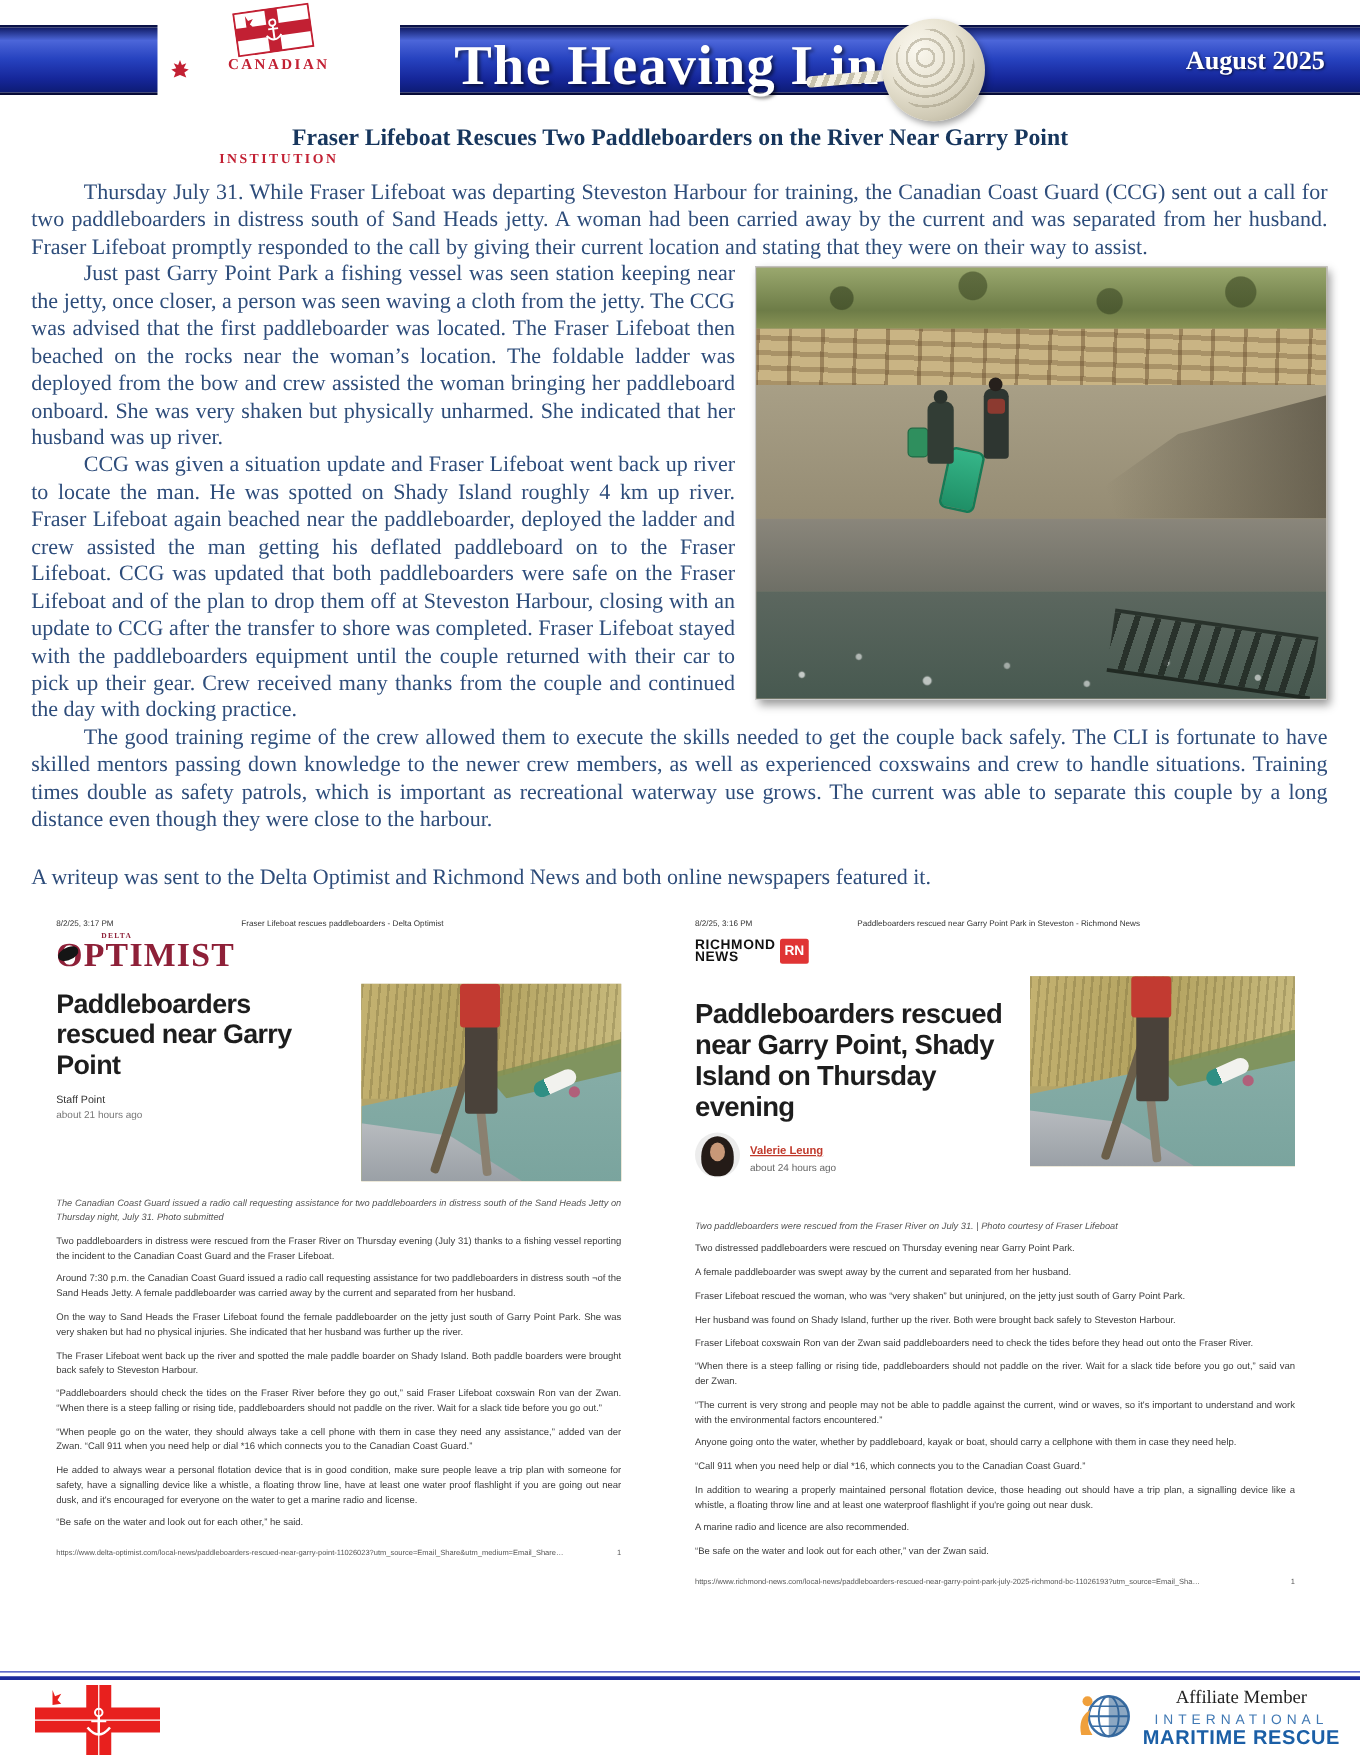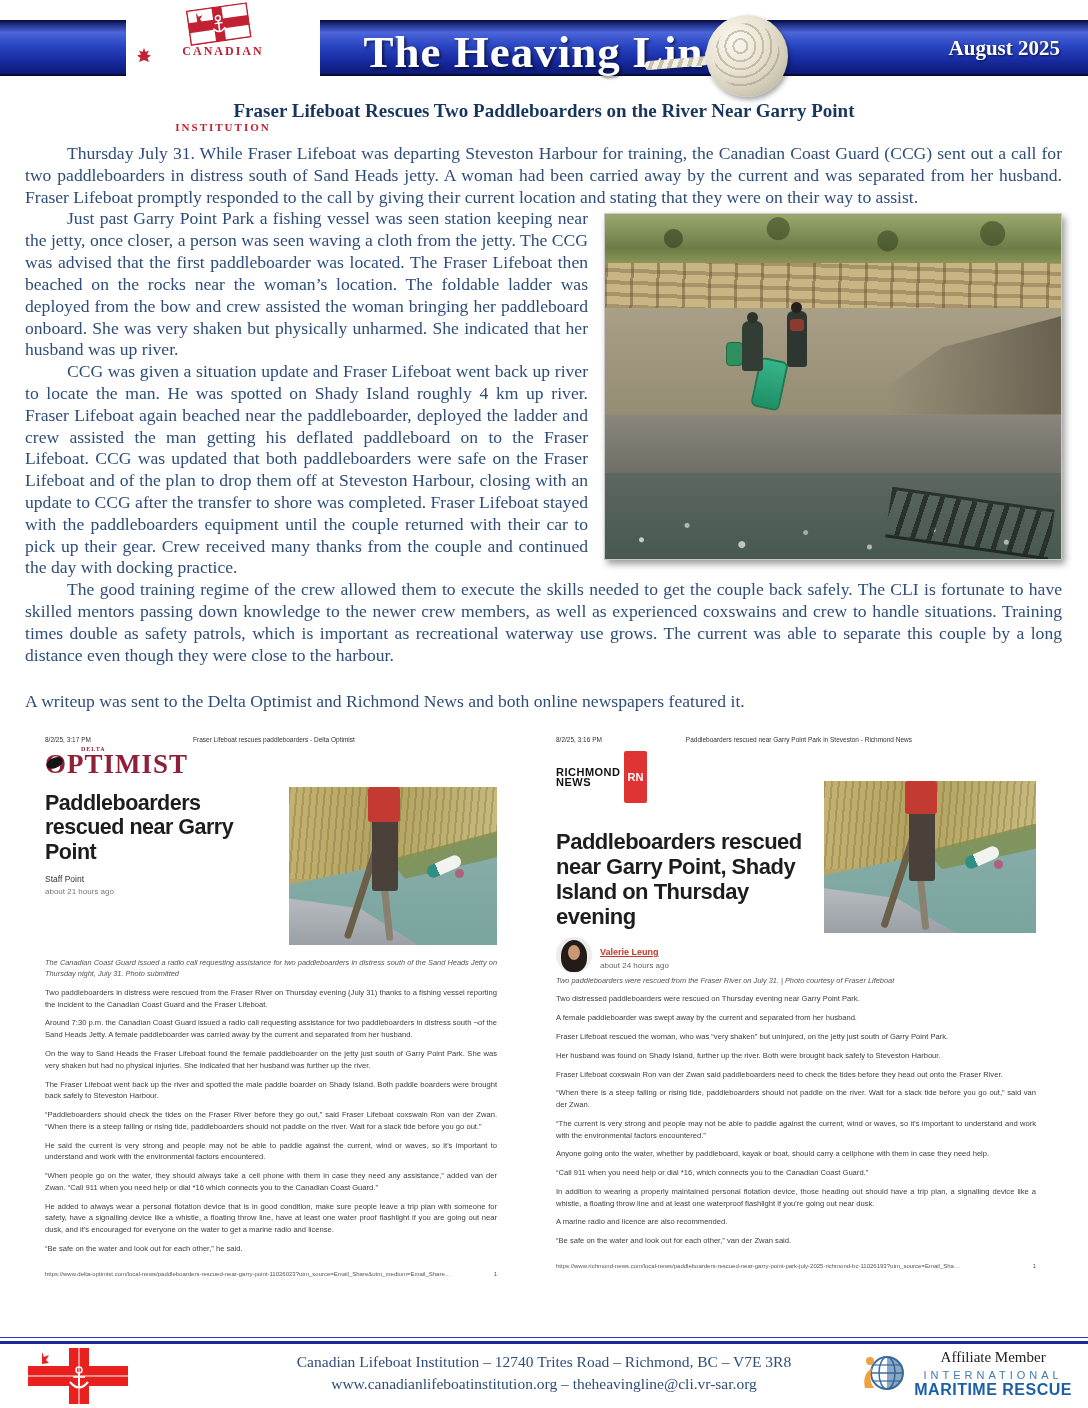--- a/index.html
+++ b/index.html
@@ -130,21 +130,21 @@
   .bp-board{top:46%;left:66%;width:36px;height:13px;border-radius:7px;transform:rotate(-24deg);
     background:linear-gradient(90deg,#2f8f84 30%,#f2f2ee 30%);}
   .bp-paddler{top:52%;left:80%;width:9px;height:9px;background:#b0607a;border-radius:50%;}
 
   .clip-caption{font-size:7.4px;font-style:italic;color:#555;line-height:1.55;text-align:justify;margin-top:6px;}
   .clip-paras p{font-size:7.6px;color:#3c3c3c;line-height:1.55;text-align:justify;margin:7px 0;}
   .clip-foot{display:flex;justify-content:space-between;margin-top:16px;font-size:6px;color:#555;}
 
   .rn-logo{display:flex;align-items:center;gap:3px;}
   .rn-name{font-size:11px;font-weight:bold;color:#111;line-height:.95;letter-spacing:.5px;}
-  .rn-badge{background:#e03434;color:#fff;font-size:11px;font-weight:bold;padding:20px 4px;border-radius:2px;}
+  .rn-badge{background:#e03434;color:#fff;font-size:11px;font-weight:bold;padding:4px 4px;border-radius:2px;}
   .byline-r{display:flex;align-items:center;gap:8px;margin-top:8px;}
   .avatar{width:36px;height:36px;border-radius:50%;background:#ececec;position:relative;overflow:hidden;}
   .avatar .hair{position:absolute;top:3px;left:5px;width:26px;height:32px;background:#241b17;
     border-radius:50% 50% 42% 42%;}
   .avatar .face{position:absolute;top:8px;left:12px;width:12px;height:15px;background:#c89878;border-radius:50%;}
   .byline-name{font-size:9px;color:#c0392b;text-decoration:underline;font-weight:bold;}
   .byline-ago-r{font-size:8px;color:#666;margin-top:2px;}
 
   
   .rule1{position:absolute;top:1337px;left:0;width:100%;height:1px;background:#2a3bb8;}
@@ -247,21 +247,20 @@
           <div class="bp-paddler"></div>
         </div>
       </div>
       <div class="clip-caption">The Canadian Coast Guard issued a radio call requesting assistance for two paddleboarders in distress south of the Sand Heads Jetty on Thursday night, July 31. Photo submitted</div>
       <div class="clip-paras">
         <p>Two paddleboarders in distress were rescued from the Fraser River on Thursday evening (July 31) thanks to a fishing vessel reporting the incident to the Canadian Coast Guard and the Fraser Lifeboat.</p>
         <p>Around 7:30 p.m. the Canadian Coast Guard issued a radio call requesting assistance for two paddleboarders in distress south ¬of the Sand Heads Jetty. A female paddleboarder was carried away by the current and separated from her husband.</p>
         <p>On the way to Sand Heads the Fraser Lifeboat found the female paddleboarder on the jetty just south of Garry Point Park. She was very shaken but had no physical injuries. She indicated that her husband was further up the river.</p>
         <p>The Fraser Lifeboat went back up the river and spotted the male paddle boarder on Shady Island. Both paddle boarders were brought back safely to Steveston Harbour.</p>
         <p>“Paddleboarders should check the tides on the Fraser River before they go out,” said Fraser Lifeboat coxswain Ron van der Zwan. “When there is a steep falling or rising tide, paddleboarders should not paddle on the river. Wait for a slack tide before you go out.”</p>
-        <p>He said the current is very strong and people may not be able to paddle against the current, wind or waves, so it's important to understand and work with the environmental factors encountered.</p>
         <p>“When people go on the water, they should always take a cell phone with them in case they need any assistance,” added van der Zwan. “Call 911 when you need help or dial *16 which connects you to the Canadian Coast Guard.”</p>
         <p>He added to always wear a personal flotation device that is in good condition, make sure people leave a trip plan with someone for safety, have a signalling device like a whistle, a floating throw line, have at least one water proof flashlight if you are going out near dusk, and it's encouraged for everyone on the water to get a marine radio and license.</p>
         <p>“Be safe on the water and look out for each other,” he said.</p>
       </div>
       <div class="clip-foot">
         <span>https://www.delta-optimist.com/local-news/paddleboarders-rescued-near-garry-point-11026023?utm_source=Email_Share&amp;utm_medium=Email_Share…</span>
         <span>1</span>
       </div>
     </div>
 
@@ -336,24 +335,20 @@
       <line x1="51" y1="0" x2="51" y2="56" stroke="#fff" stroke-width="1"></line>
       <line x1="0" y1="28" x2="100" y2="28" stroke="#fff" stroke-width="1"></line>
       <polygon points="14,4 16,9 21,7 18,12 21,15 14,16 14,4" fill="#e8201e"></polygon>
       <circle cx="51" cy="22" r="3" fill="none" stroke="#fff" stroke-width="1.6"></circle>
       <line x1="51" y1="25" x2="51" y2="40" stroke="#fff" stroke-width="2"></line>
       <line x1="45" y1="29" x2="57" y2="29" stroke="#fff" stroke-width="1.6"></line>
       <path d="M42 34 Q51 45 60 34" fill="none" stroke="#fff" stroke-width="2"></path>
     </svg>
   </span>
 
-  <div class="footer-center">
-    <div>Canadian Lifeboat Institution – 12740 Trites Road – Richmond, BC – V7E 3R8</div>
-    <div>www.canadianlifeboatinstitution.org – theheavingline@cli.vr-sar.org</div>
-  </div>
 
   <div class="imr">
     <span>
       <svg width="48" height="48" viewBox="0 0 48 48">
         <circle cx="27" cy="25" r="16" fill="#ffffff" stroke="#3a6ea5" stroke-width="2"></circle>
         <ellipse cx="27" cy="25" rx="8" ry="16" fill="none" stroke="#3a6ea5" stroke-width="1.5"></ellipse>
         <line x1="11" y1="25" x2="43" y2="25" stroke="#3a6ea5" stroke-width="1.5"></line>
         <line x1="13" y1="17" x2="41" y2="17" stroke="#3a6ea5" stroke-width="1.2"></line>
         <line x1="13" y1="33" x2="41" y2="33" stroke="#3a6ea5" stroke-width="1.2"></line>
         <path d="M27 9 a16 16 0 0 1 0 32 z" fill="#2d5e8f" opacity=".55"></path>

